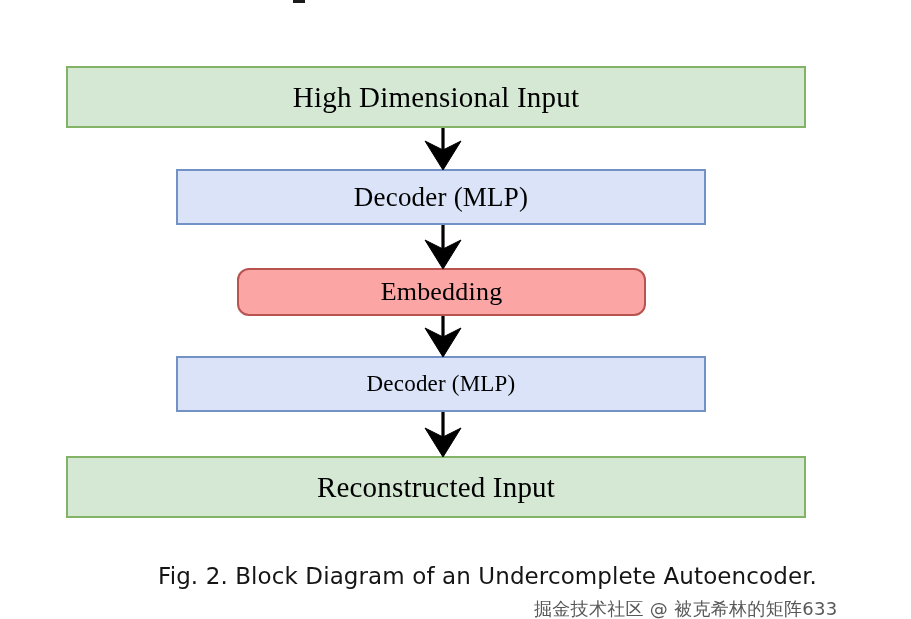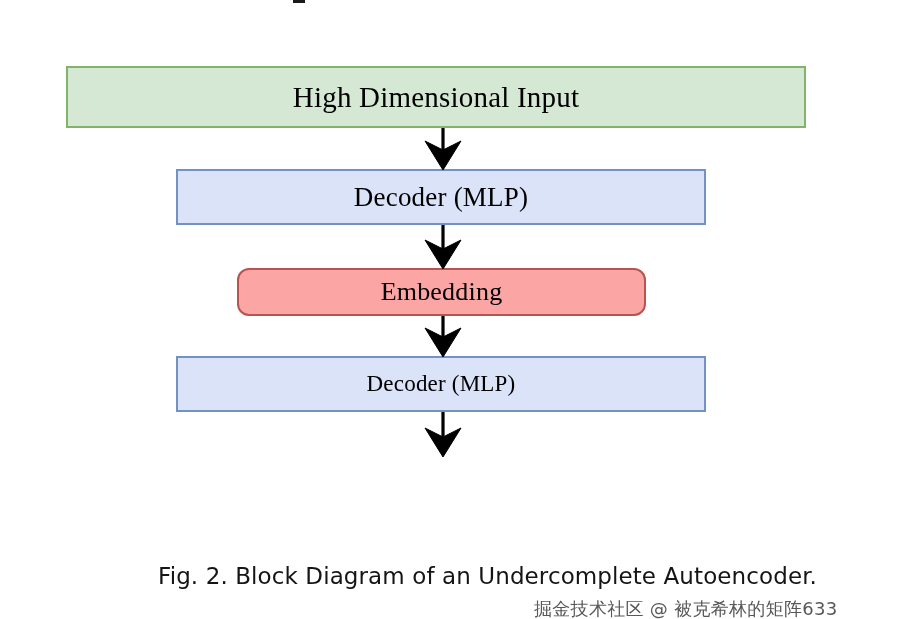--- a/index.html
+++ b/index.html
@@ -132,20 +132,23 @@
   </div>
 
   <div class="node node-pink" id="node-embedding">
     <span>Embedding</span>
   </div>
 
   <div class="node node-blue" id="node-decoder">
     <span>Decoder (MLP)</span>
   </div>
 
+  <div class="node node-green" id="node-reconstructed-input">
+    <span>Reconstructed Input</span>
+  </div>
 
   <svg class="arrow-svg" viewBox="0 0 911 619">
     <g fill="#000000" stroke="#000000">
 
       <g>
         <line x1="443" y1="128" x2="443" y2="152" stroke-width="3.2"></line>
         <path d="M 443 170 L 425 141 L 443 150 L 461 141 Z"></path>
       </g>
 
       <g>

